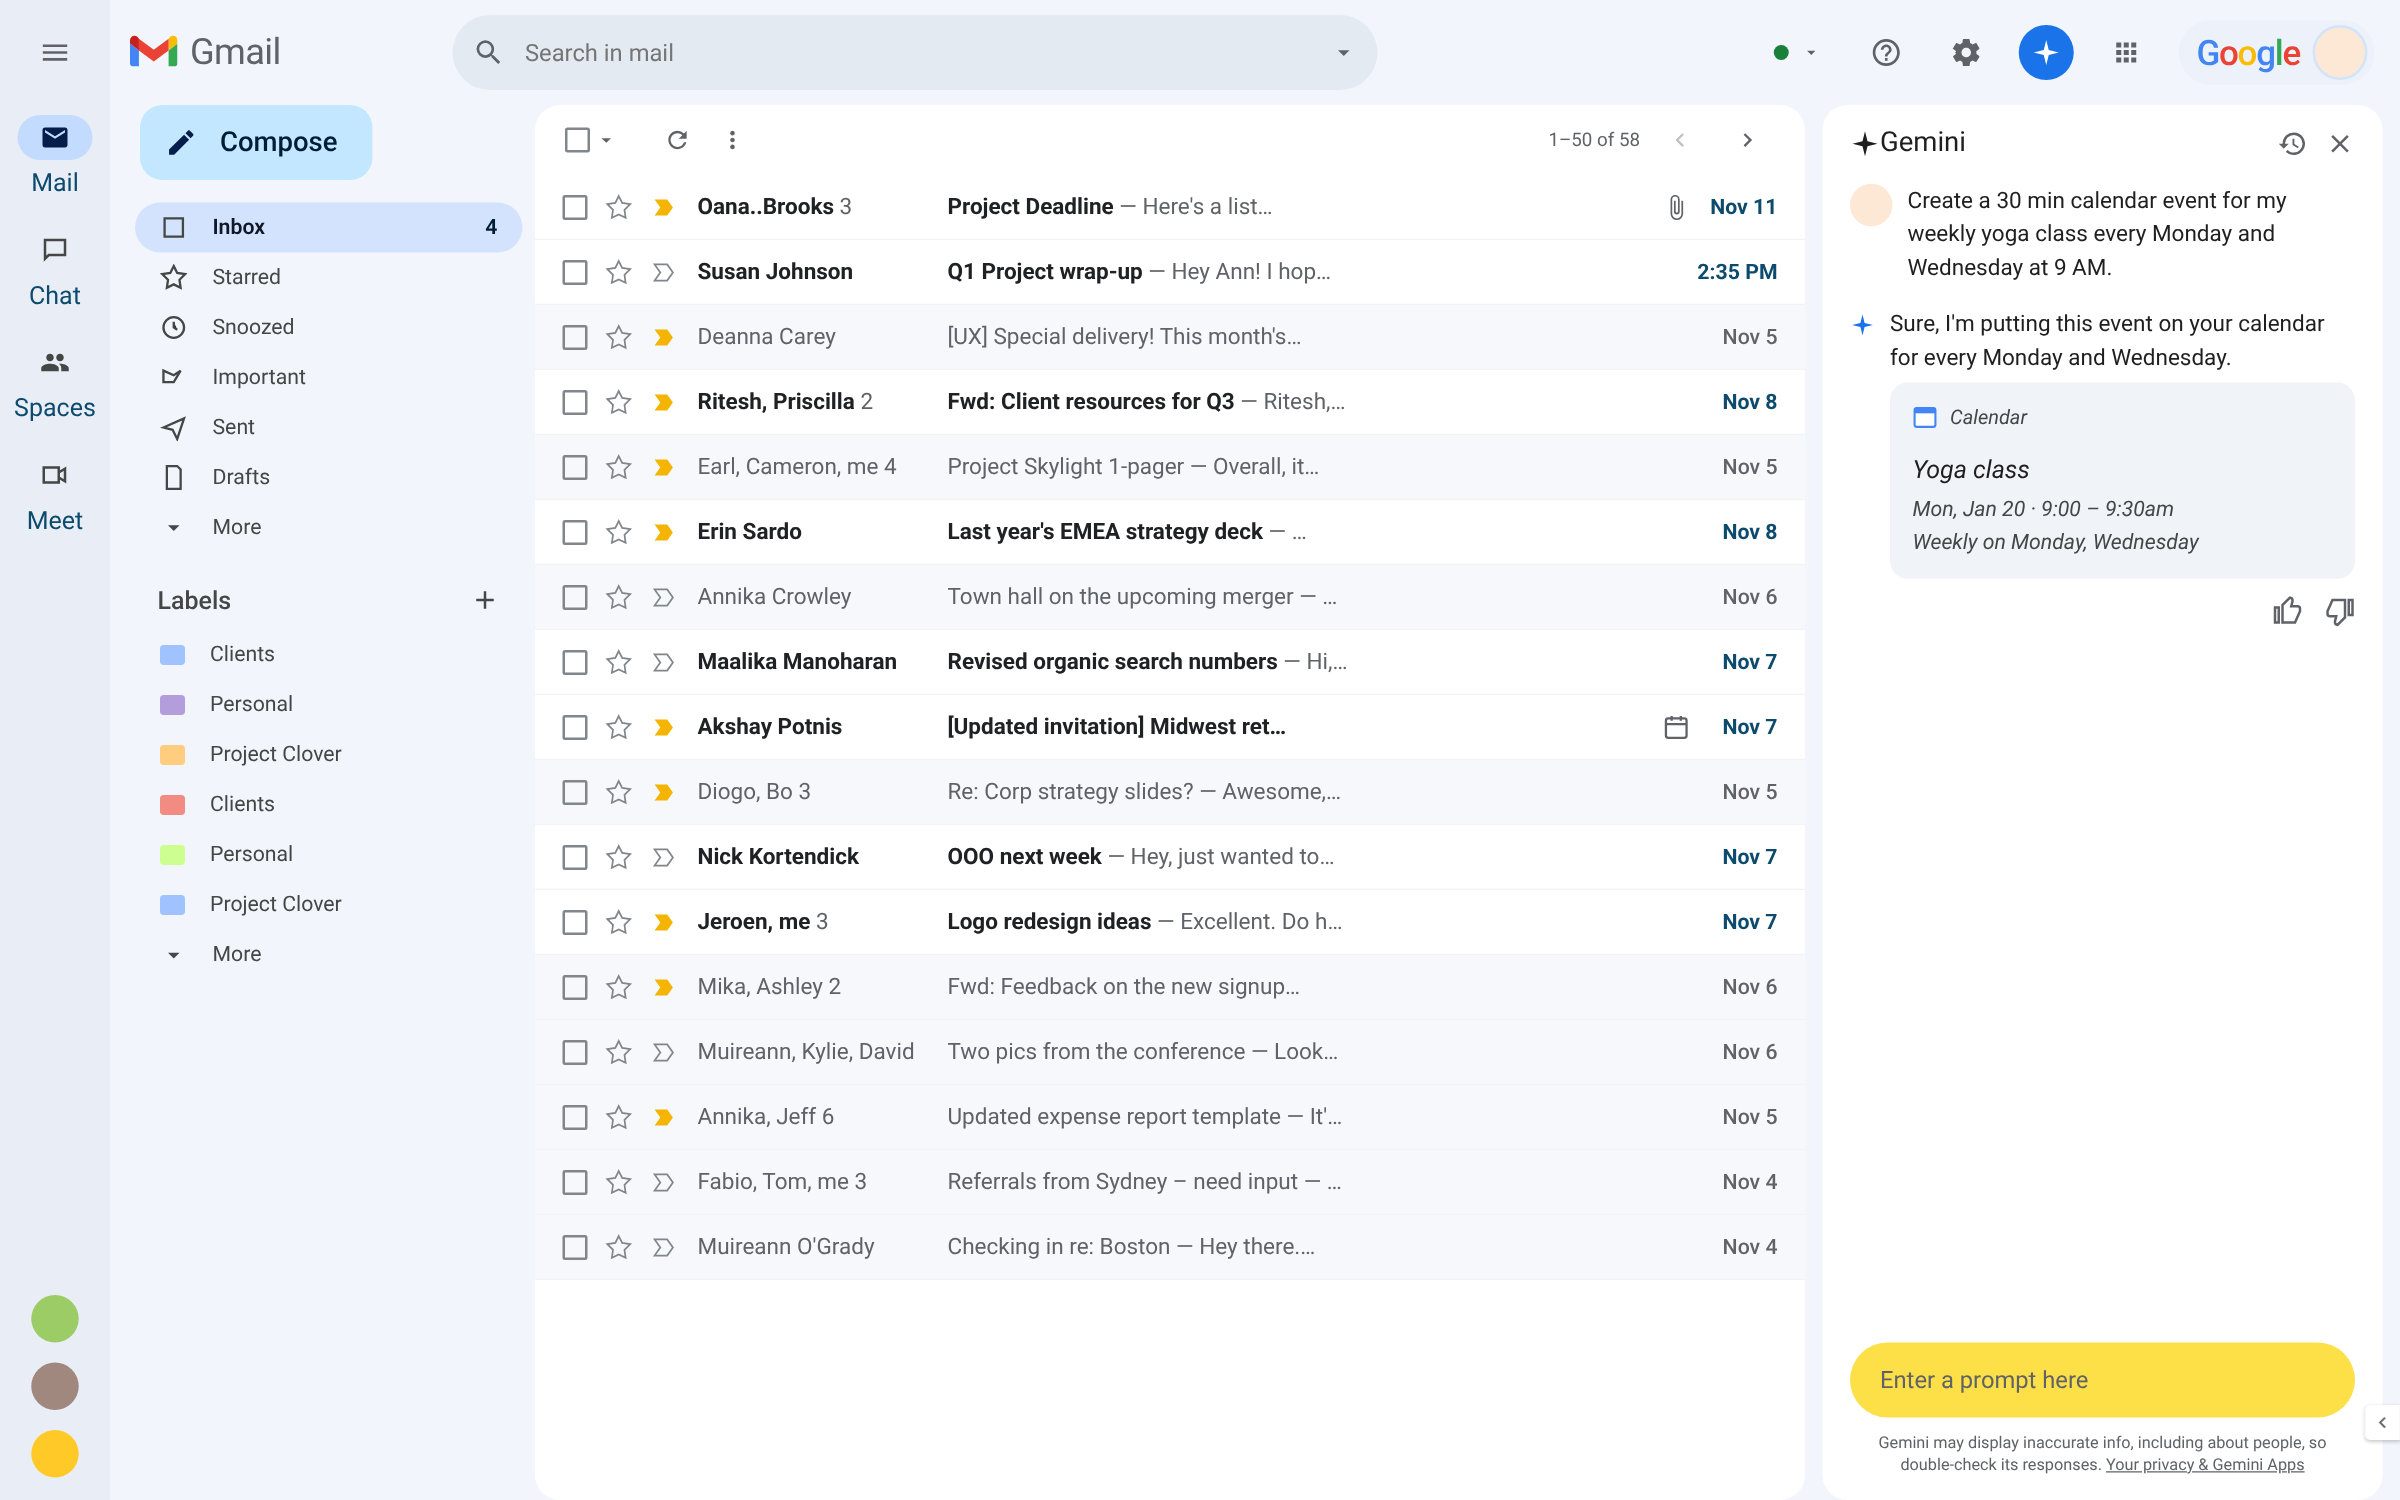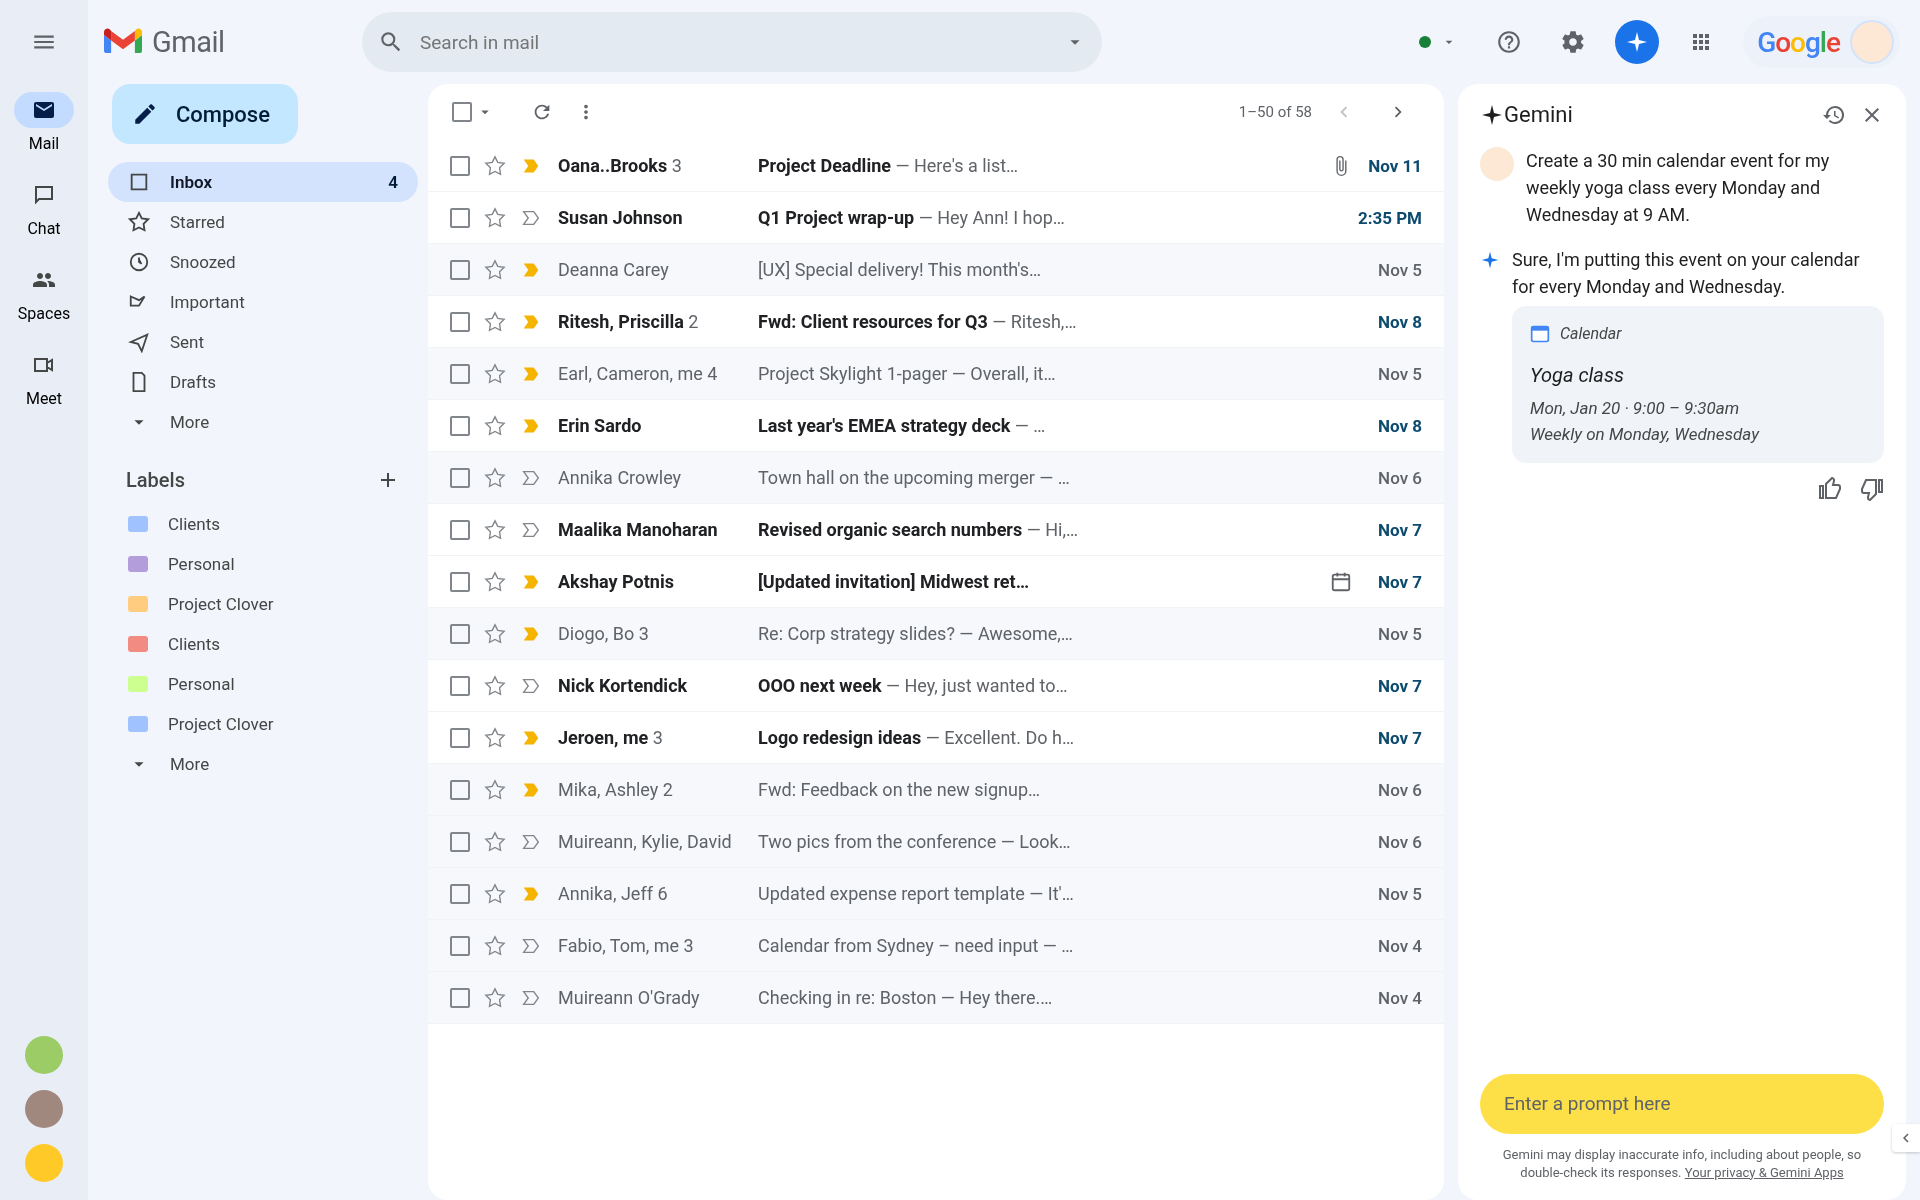--- a/index.html
+++ b/index.html
@@ -2,21 +2,21 @@
 <html><head>
 <meta charset="utf-8">
 <style>
 * { margin: 0; padding: 0; box-sizing: border-box; font-family: 'Google Sans', Roboto, Arial, sans-serif; }
 body { background: #f2f6fc; width: 1920px; height: 1200px; overflow: hidden; font-size: 18px; color: #202124; display: flex; }
 .app-rail { width: 88px; background: #e9eef6; display: flex; flex-direction: column; align-items: center; padding-top: 14px; position: relative; }
 .app-rail .menu-btn { width: 56px; height: 56px; border-radius: 50%; display: flex; align-items: center; justify-content: center; margin-bottom: 22px; cursor: pointer; }
 .app-rail .rail-item { display: flex; flex-direction: column; align-items: center; gap: 6px; margin-bottom: 24px; cursor: pointer; }
 .app-rail .rail-pill { width: 60px; height: 36px; border-radius: 18px; display: flex; align-items: center; justify-content: center; }
 .app-rail .rail-pill.active { background: #c2dbff; }
-.app-rail .rail-item span { font-size: 16px; color: #000000; }
+.app-rail .rail-item span { font-size: 20px; color: #0c4a6e; }
 .rail-bottom { margin-top: auto; margin-bottom: 18px; display: flex; flex-direction: column; gap: 16px; }
 .rail-avatar { width: 38px; height: 38px; border-radius: 50%; }
 .main { flex: 1; display: flex; flex-direction: column; }
 .header { height: 84px; display: flex; align-items: center; padding: 0 20px 0 16px; gap: 20px; }
 .brand { display: flex; align-items: center; gap: 10px; width: 238px; }
 .brand-text { font-size: 29px; color: #5f6368; letter-spacing: -0.5px; }
 .search-bar { flex: 0 0 740px; height: 60px; background: #e4eaf1; border-radius: 30px; display: flex; align-items: center; padding: 0 16px; }
 .search-bar input { flex: 1; border: none; background: transparent; font-size: 19px; color: #5f6368; outline: none; }
 .header-icons { display: flex; align-items: center; gap: 20px; margin-left: auto; }
 .icon-btn { width: 44px; height: 44px; border-radius: 50%; display: flex; align-items: center; justify-content: center; cursor: pointer; }
@@ -541,21 +541,21 @@
     <div class="row-icons">
       <div class="checkbox"></div>
       <svg class="star-icon" width="22" height="22" viewBox="0 0 24 24">
                 <path fill="none" stroke="#80868b" stroke-width="1.5" d="M12 2l3 6 7 1-5 5 1 7-6-3-6 3 1-7-5-5 7-1z"></path>
               </svg>
       <svg class="important-outline" width="22" height="22" viewBox="0 0 24 24">
                 <path fill="none" stroke="#80868b" stroke-width="1.5" d="M4 5h11l5 7-5 7H4l5-7z"></path>
               </svg>
     </div>
     <div class="sender">Fabio, Tom, me<span class="count"> 3</span></div>
-    <div class="subject-cell"><span class="subject-main">Calendar from Sydney – need input</span><span class="preview"> — …</span></div>
+    <div class="subject-cell"><span class="subject-main">Referrals from Sydney – need input</span><span class="preview"> — …</span></div>
 
     <div class="date">Nov 4</div>
           </div>
           <div class="mail-row read">
     <div class="row-icons">
       <div class="checkbox"></div>
       <svg class="star-icon" width="22" height="22" viewBox="0 0 24 24">
                 <path fill="none" stroke="#80868b" stroke-width="1.5" d="M12 2l3 6 7 1-5 5 1 7-6-3-6 3 1-7-5-5 7-1z"></path>
               </svg>
       <svg class="important-outline" width="22" height="22" viewBox="0 0 24 24">

